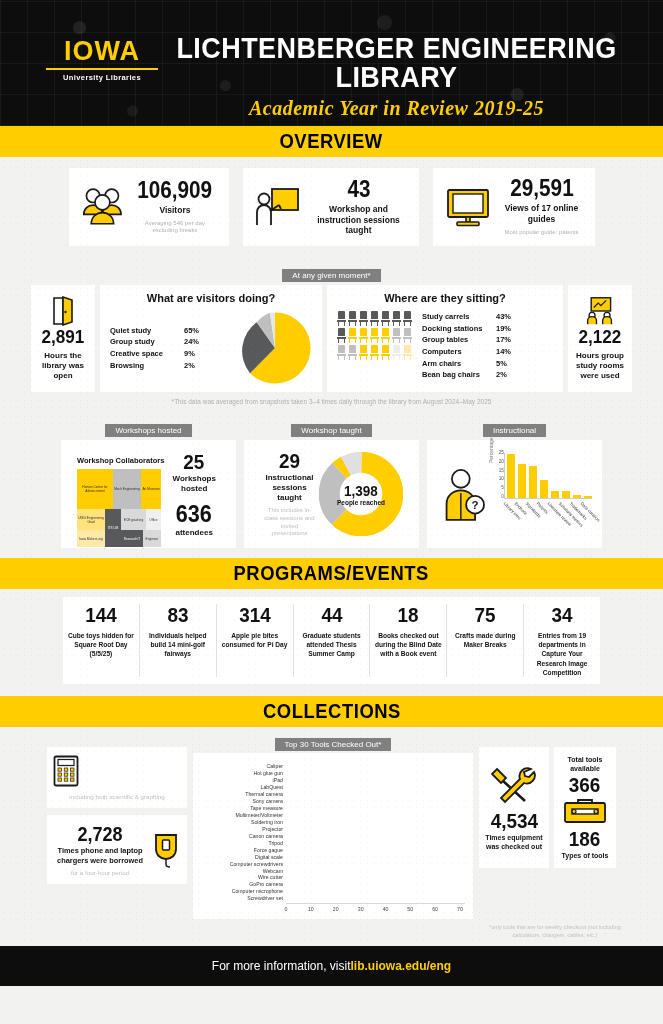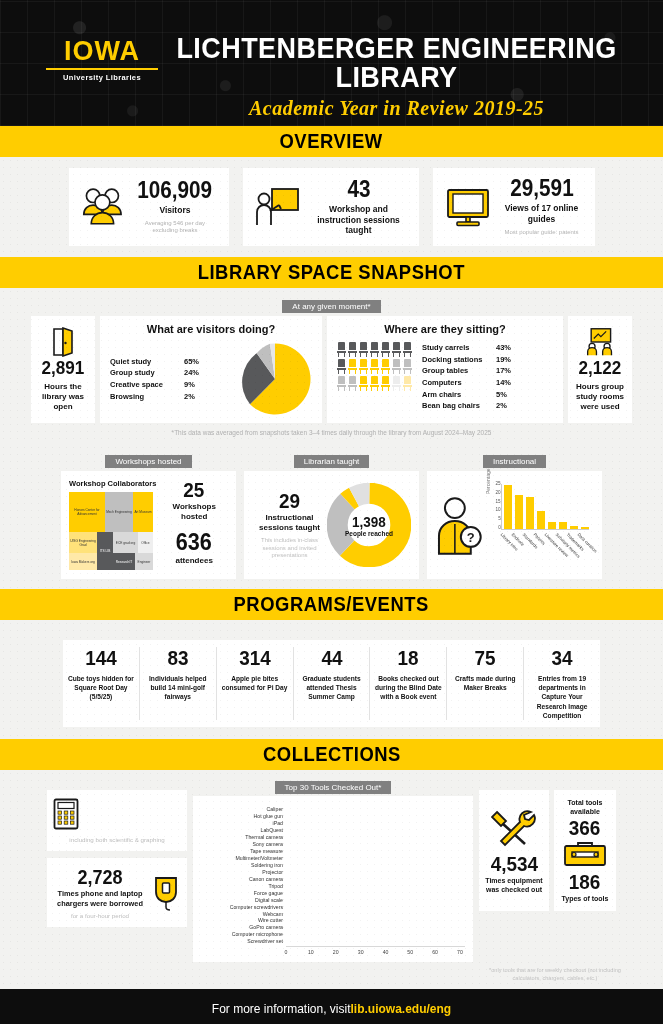--- a/index.html
+++ b/index.html
@@ -94,21 +94,21 @@
   .chairs{ display:flex; flex-direction:column; gap:2px;}
   .chairrow{ display:flex; gap:2px;}
   .chair{ width:9px; height:15px; position:relative;}
   .chair .back{ position:absolute; top:0; left:1px; width:7px; height:8px; border-radius:1px 1px 0 0;}
   .chair .seat{ position:absolute; top:9px; left:0; width:9px; height:2px;}
   .chair .leg1{ position:absolute; top:11px; left:1px; width:1.4px; height:4px;}
   .chair .leg2{ position:absolute; top:11px; right:1px; width:1.4px; height:4px;}
 
   
   .inst-row{ display:flex; justify-content:center; gap:8px; align-items:flex-start;}
-  .inst-card{ background:#fff; padding:8px;}
+  .inst-card{ background:#fff; padding:16px;}
   .ic1{ width:175px; height:108px; display:flex; gap:4px;}
   .ic2{ width:175px; height:108px; display:flex; align-items:center; gap:4px;}
   .ic3{ width:175px; height:108px; display:flex; align-items:center; gap:4px;}
   .treemap-title{ font-size:7.5px; font-weight:bold; color:#111; margin-bottom:4px;}
   .treemap{ width:84px; height:78px; position:relative;}
   .tm{ position:absolute; font-size:3.2px; color:#333; display:flex; align-items:center; justify-content:center; text-align:center; overflow:hidden; padding:1px;}
   .inst-stat{ text-align:center; flex:1;}
   .inst-stat .n{ font-family:"Liberation Sans Narrow","Liberation Sans",sans-serif; font-weight:bold; font-size:21px; color:#111; line-height:1; transform:scaleX(.9);}
   .inst-stat .l{ font-size:8px; font-weight:bold; color:#111; line-height:1.25; margin-top:2px;}
   .inst-note{ font-size:6px; color:#c0c0c0; line-height:1.3; margin-top:4px;}
@@ -220,23 +220,20 @@
         <div class="ov-txt">
           <div class="ov-num">29,591</div>
           <div class="ov-lbl">Views of 17 online guides</div>
           <div class="ov-note">Most popular guide: patents</div>
         </div>
       </div>
 
     </div>
   </div>
 
-  <div class="band">
-    <div class="band-title">LIBRARY SPACE SNAPSHOT</div>
-  </div>
   <div class="section-body ls-wrap" style="padding:7px 0 8px 0;">
     <div class="pill-row">
       <span class="pill">At any given moment*</span>
     </div>
     <div class="ls-row">
 
       <div class="ls-side">
         <svg width="26" height="30" viewBox="0 0 26 30">
           <path d="M4 2h9v26H4z" fill="#fff" stroke="#1a1a1a" stroke-width="1.6"></path>
           <path d="M13 1l9 3v22l-9 3z" fill="#FFCD00" stroke="#1a1a1a" stroke-width="1.6"></path>
@@ -456,21 +453,21 @@
         <div class="sm">Hours group study rooms were used</div>
       </div>
 
     </div>
     <div class="note-line">*This data was averaged from snapshots taken 3–4 times daily through the library from August 2024–May 2025</div>
   </div>
 
   <div class="section-body" style="padding:6px 0 10px 0;">
     <div style="display:flex; justify-content:center; gap:8px; margin-bottom:3px;">
       <div style="width:175px; text-align:center;"><span class="pill">Workshops hosted</span></div>
-      <div style="width:175px; text-align:center;"><span class="pill">Librarian taught</span></div>
+      <div style="width:175px; text-align:center;"><span class="pill">Workshop taught</span></div>
       <div style="width:175px; text-align:center;"><span class="pill">Instructional</span></div>
     </div>
     <div class="inst-row">
 
       <div class="inst-card ic1">
         <div>
           <div class="treemap-title">Workshop Collaborators</div>
           <div class="treemap">
             <div class="tm" style="left:0;   top:0;    width:36px; height:40px; background:#FFCD00;">Honors Center for Advancement</div>
             <div class="tm" style="left:36px; top:0;   width:28px; height:40px; background:#BFBFBF;">Mech Engineering</div>
@@ -554,21 +551,21 @@
           </div>
         </div>
       </div>
 
     </div>
   </div>
 
   <div class="band">
     <div class="band-title">PROGRAMS/EVENTS</div>
   </div>
-  <div class="section-body" style="padding:20px 0 12px 0;">
+  <div class="section-body" style="padding:8px 0 12px 0;">
     <div class="pe-card">
       <div class="pe-item">
         <div class="pe-n">144</div>
         <div class="pe-l">Cube toys hidden for Square Root Day (5/5/25)</div>
       </div>
       <div class="pe-item">
         <div class="pe-n">83</div>
         <div class="pe-l">Individuals helped build 14 mini-golf fairways</div>
       </div>
       <div class="pe-item">

